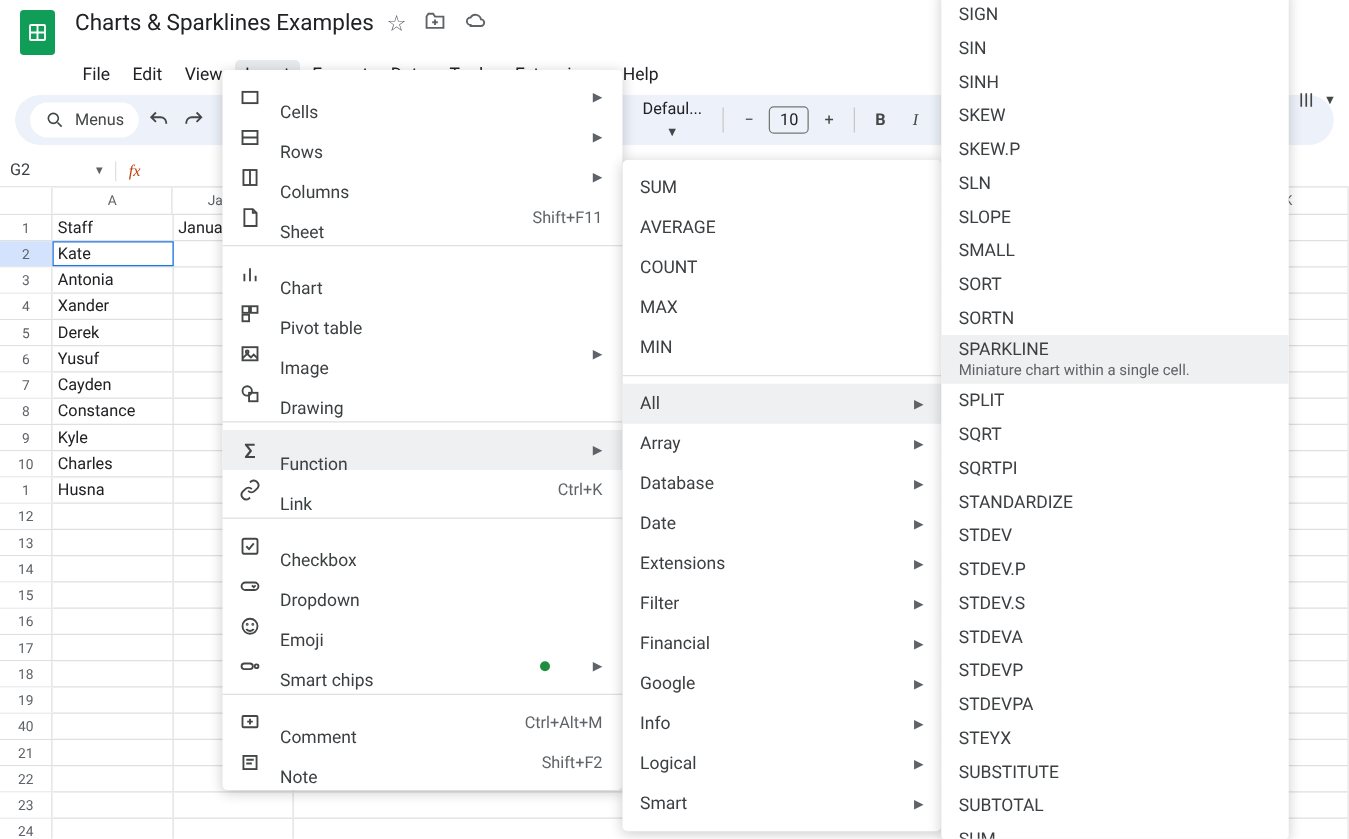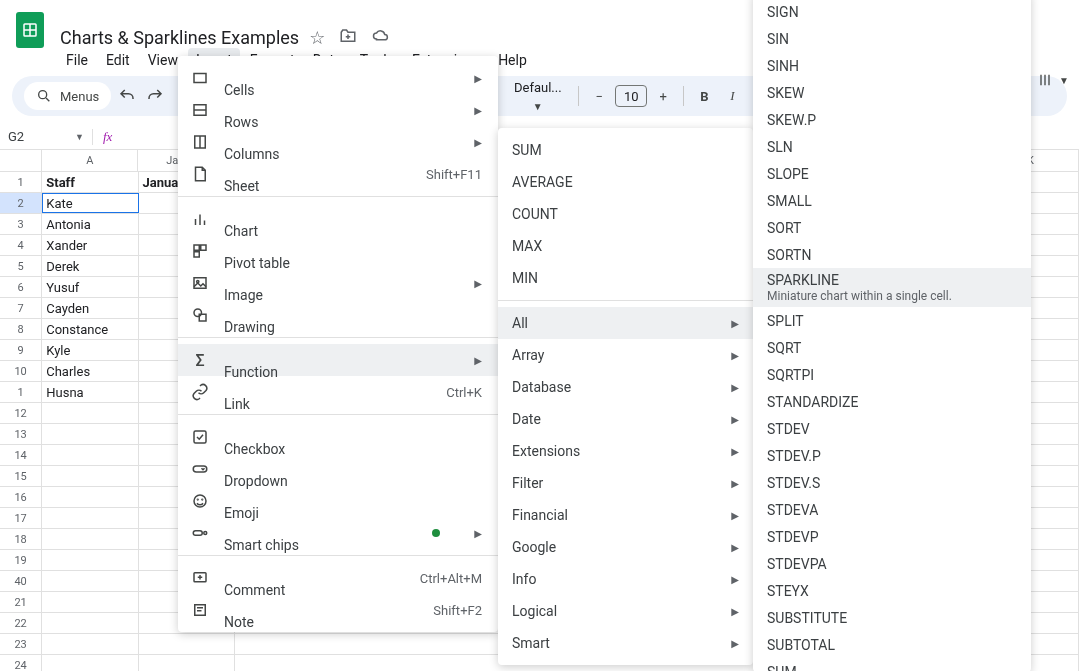--- a/index.html
+++ b/index.html
@@ -1,55 +1,55 @@
 <!DOCTYPE html>
 <html><head>
 <meta charset="utf-8">
 <style>
   * { box-sizing: border-box; margin: 0; padding: 0; }
   body { font-family: "Google Sans", Roboto, Arial, sans-serif; font-size: 13px; color: #202124; background: #fff; overflow: hidden; width: 1079px; height: 671px; position: relative; }
   
-  .header { display: flex; align-items: flex-end; padding: 8px 16px 0 16px; height: 48px; }
+  .header { display: flex; align-items: flex-start; padding: 8px 16px 0 16px; height: 48px; }
   .logo { width: 28px; height: 36px; background: #0f9d58; border-radius: 3px; display: flex; align-items: center; justify-content: center; margin-right: 16px; }
   .logo svg { width: 18px; height: 18px; fill: #fff; }
   .doc-title { font-size: 18px; color: #202124; margin-right: 10px; }
   .title-icons { display: flex; gap: 14px; color: #5f6368; }
   .title-icons span { font-size: 18px; }
   
   .menubar { display: flex; gap: 2px; padding: 0 16px 6px 58px; height: 28px; }
   .menubar-item { padding: 4px 8px; font-size: 14px; color: #202124; border-radius: 4px; cursor: pointer; }
   .menubar-item.active { background: #e8ebee; }
   
   .toolbar { margin: 0 12px; background: #edf2fa; border-radius: 24px; height: 40px; display: flex; align-items: center; padding: 0 12px; gap: 4px; }
   .search-pill { display: flex; align-items: center; gap: 8px; background: #fff; border-radius: 16px; padding: 4px 12px; height: 28px; color: #444746;}
   .tb-icon { width: 24px; height: 24px; display: flex; align-items: center; justify-content: center; color: #444746; }
   .tb-divider { width: 1px; height: 20px; background: #c7c7c7; margin: 0 4px; }
   .font-picker { display: flex; align-items: center; gap: 6px; padding: 0 8px; min-width: 65px; flex-direction: column; }
   .size-box { border: 1px solid #747775; border-radius: 4px; width: 32px; height: 22px; display: flex; align-items: center; justify-content: center; font-size: 13px; }
   
   .namebox-row { display: flex; align-items: center; height: 26px; border-bottom: 1px solid #e0e0e0; margin-top: 8px; }
   .namebox { width: 92px; padding: 0 8px; display: flex; align-items: center; justify-content: space-between; font-size: 13px; color: #3c4043; }
-  .fx { padding: 0 10px; color: #a21caf; font-style: italic; font-family: serif; border-left: 1px solid #e0e0e0; }
+  .fx { padding: 0 10px; color: #c2410c; font-style: italic; font-family: serif; border-left: 1px solid #e0e0e0; }
   
   .grid-area { position: relative; }
   .col-headers { display: flex; height: 22px; border-bottom: 1px solid #e0e0e0; }
   .corner { width: 44px; border-right: 1px solid #e0e0e0; background: #fff;}
   .col-h { text-align: center; font-size: 11px; color: #5f6368; border-right: 1px solid #e0e0e0; display: flex; align-items: center; justify-content: center; }
   .col-a { width: 100px; }
   .col-b { width: 100px; }
   .col-k { width: 100px; }
   
   .rows { }
   .row { display: flex; height: 21px; border-bottom: 1px solid #e0e0e0; }
   .row-h { width: 44px; text-align: center; font-size: 11px; color: #5f6368; border-right: 1px solid #e0e0e0; display: flex; align-items: center; justify-content: center; background:#fff; }
   .cell { border-right: 1px solid #e0e0e0; padding: 0 4px; font-size: 13px; display: flex; align-items: center; overflow: hidden; white-space: nowrap; }
   .cell.num { justify-content: flex-end; }
   .row.selected .row-h { background: #d3e3fd; }
   .row.selected .cell-a { outline: 1px solid #1a73e8; outline-offset: -1px; }
-  .bold { font-weight: 700; }
+  .bold { font-weight: 400; }
   
   .menu { position: absolute; background: #fff; border-radius: 4px; box-shadow: 0 2px 10px rgba(0,0,0,0.2); padding: 6px 0; font-size: 14px; color: #3c4043; z-index: 10; }
   .menu-item { display: flex; align-items: center; height: 32px; padding: 0 16px 0 12px; gap: 14px; cursor: pointer; position: relative; }
   .menu-item:hover, .menu-item.hovered { background: #eef0f2; }
   .menu-item .micon { width: 20px; height: 20px; display: flex; align-items: center; justify-content: center; color: #444746; }
   .menu-item .label { flex: 1; margin-top: 24px; }
   .menu-item .shortcut { color: #5f6368; font-size: 13px; }
   .menu-item .arrow { color: #5f6368; font-size: 10px; margin-left: 20px; }
   .menu-item .dot { width: 8px; height: 8px; border-radius: 50%; background: #1e8e3e; }
   .menu-sep { height: 1px; background: #e0e0e0; margin: 6px 0; }

